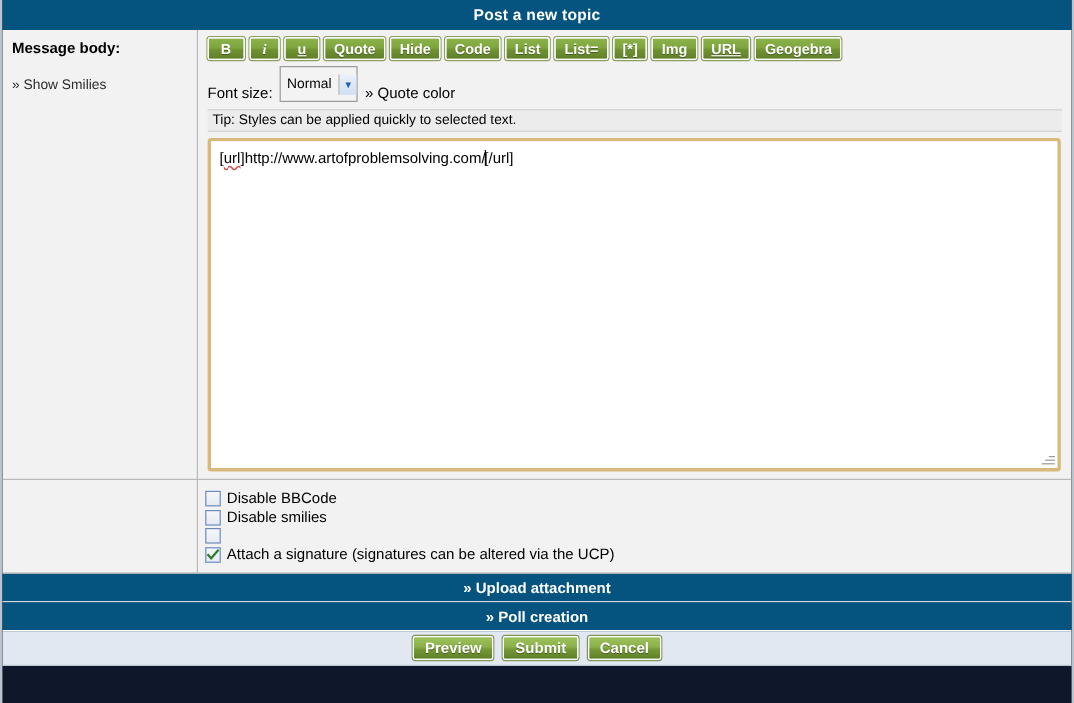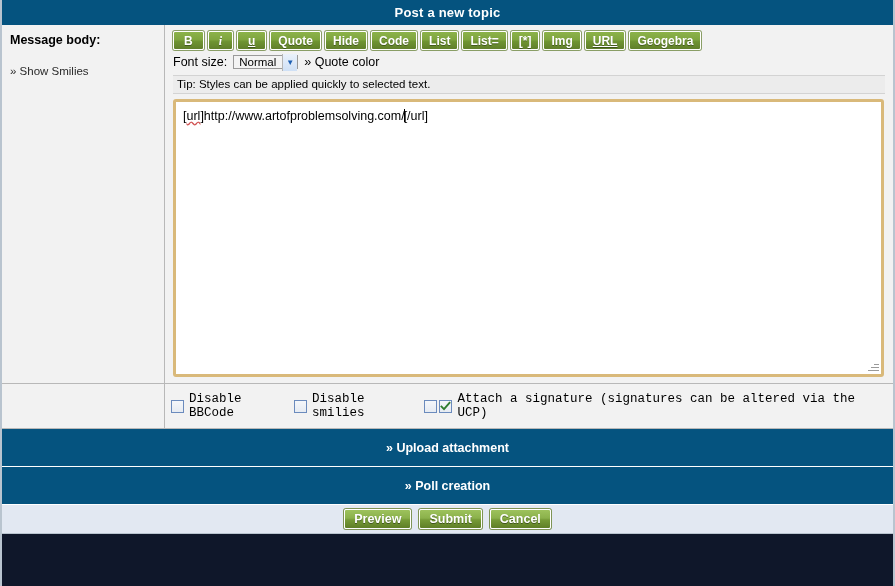--- a/index.html
+++ b/index.html
@@ -106,21 +106,21 @@
     display: flex;
     align-items: flex-end;
     gap: 6px;
     font-size: 12.5px;
     color: #000;
     margin-bottom: 6px;
   }
   .select-box {
     display: inline-flex;
     align-items: center;
-    height: 14px;
+    height: 30px;
     border: 1px solid #9a9a9a;
     background: #f3f3f3;
     font-size: 11.5px;
     padding: 0 0 0 5px;
     color: #000;
     cursor: pointer;
   }
   .select-box .sel-text { padding-right: 6px; }
   .select-arrow {
     width: 15px;
@@ -192,21 +192,21 @@
     position: absolute;
     right: 1px;
     background: #9a9a9a;
     height: 1px;
     transform-origin: right center;
   }
 
   
   .opt-row .cell-label { padding: 0; }
   .opt-row .cell-body { padding: 8px 8px 8px 6px; }
-  .optlist { display: flex; flex-direction: row; gap: 2px; font-family: Liberation Mono, monospace; }
+  .optlist { display: flex; flex-direction: column; gap: 2px; }
   .optline {
     display: flex;
     align-items: center;
     gap: 5px;
     font-size: 12.5px;
     color: #000;
   }
   .cbx {
     width: 13px; height: 13px;
     border: 1px solid #6b8bbd;
@@ -214,21 +214,21 @@
     display: inline-flex;
     align-items: center;
     justify-content: center;
     cursor: pointer;
     flex: 0 0 auto;
   }
   .cbx svg { display: block; }
 
   
   .bluebar {
-    height: 38px;
+    height: 24px;
     background: #05537f;
     color: #ffffff;
     font-size: 12.5px;
     font-weight: bold;
     display: flex;
     align-items: center;
     justify-content: center;
     border-bottom: 1px solid #ffffff;
     cursor: pointer;
   }

